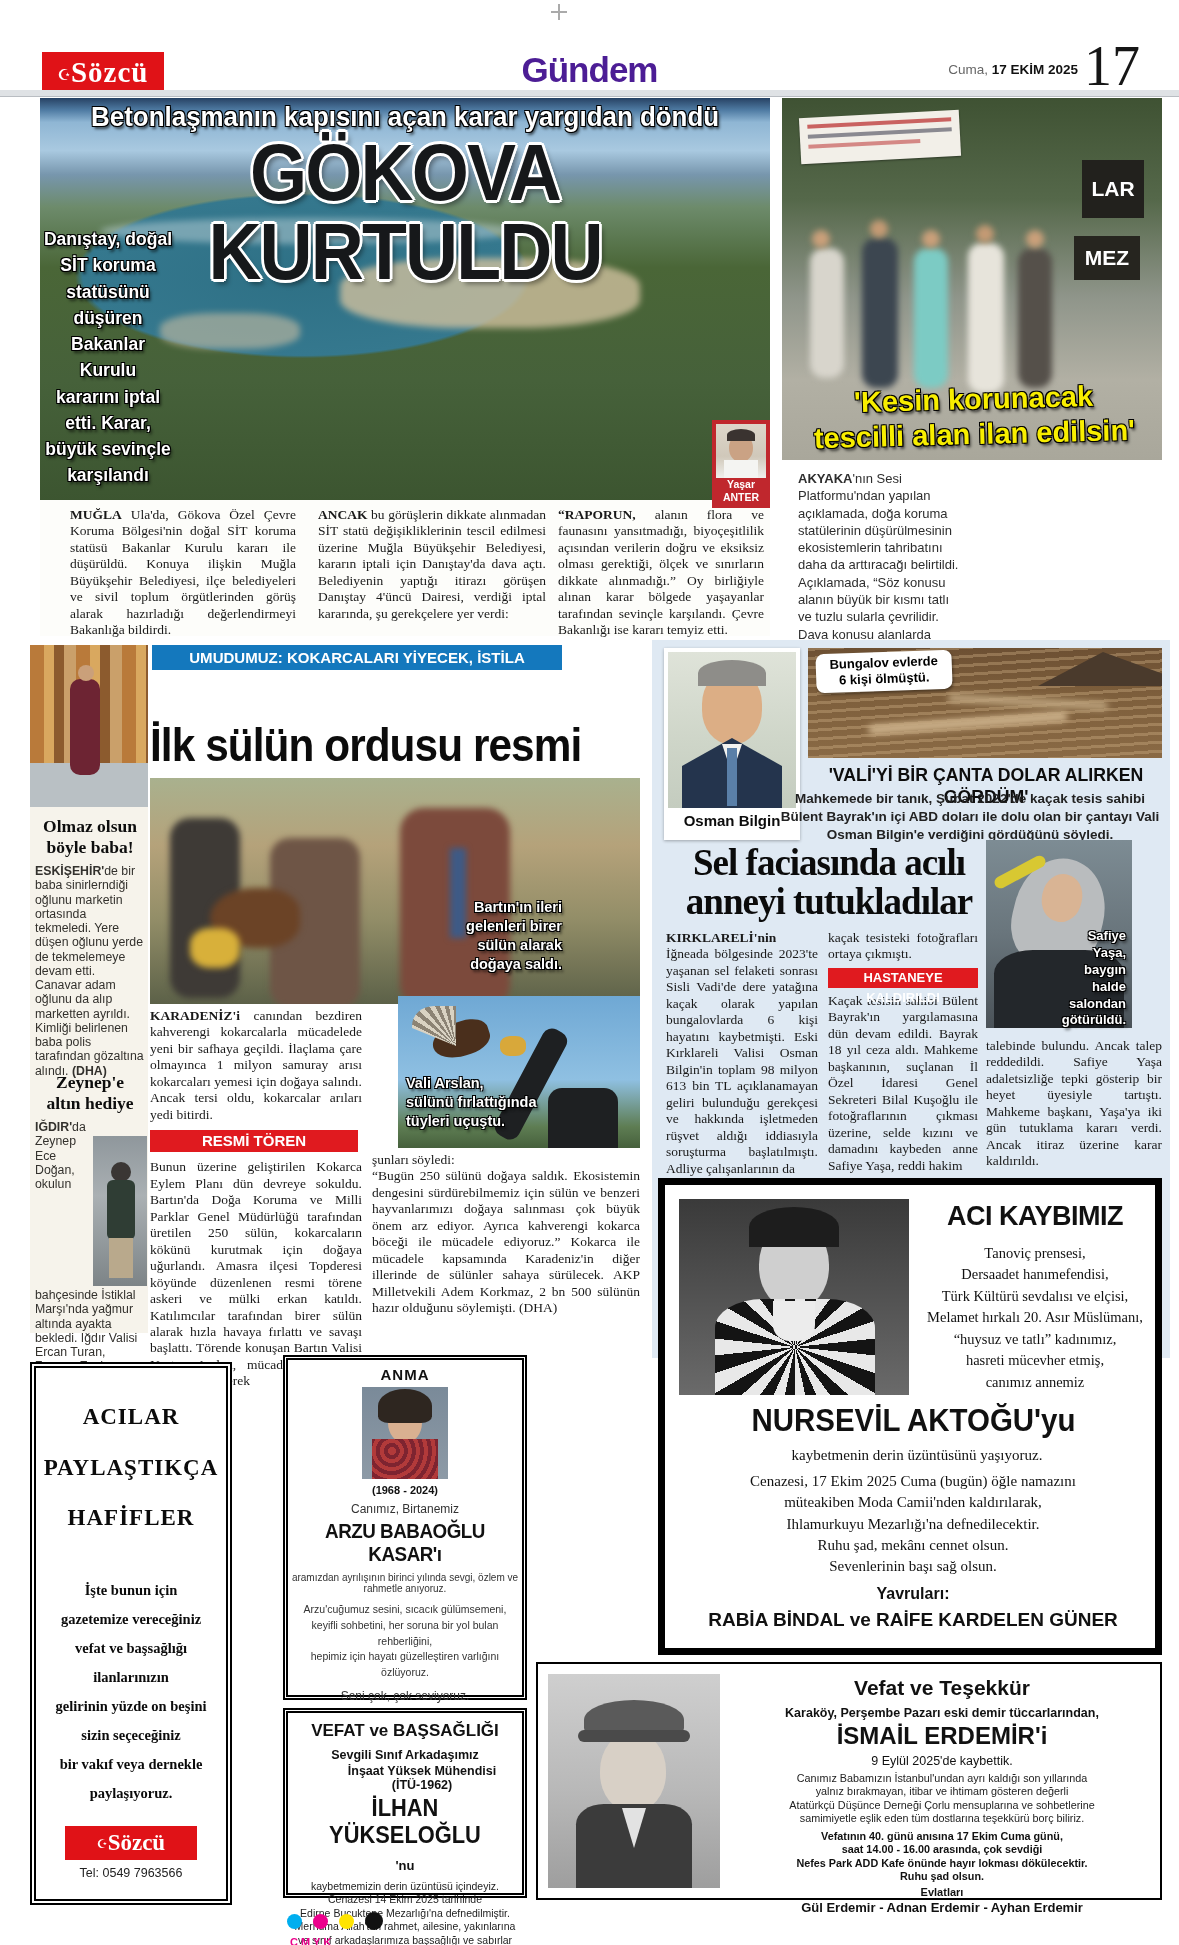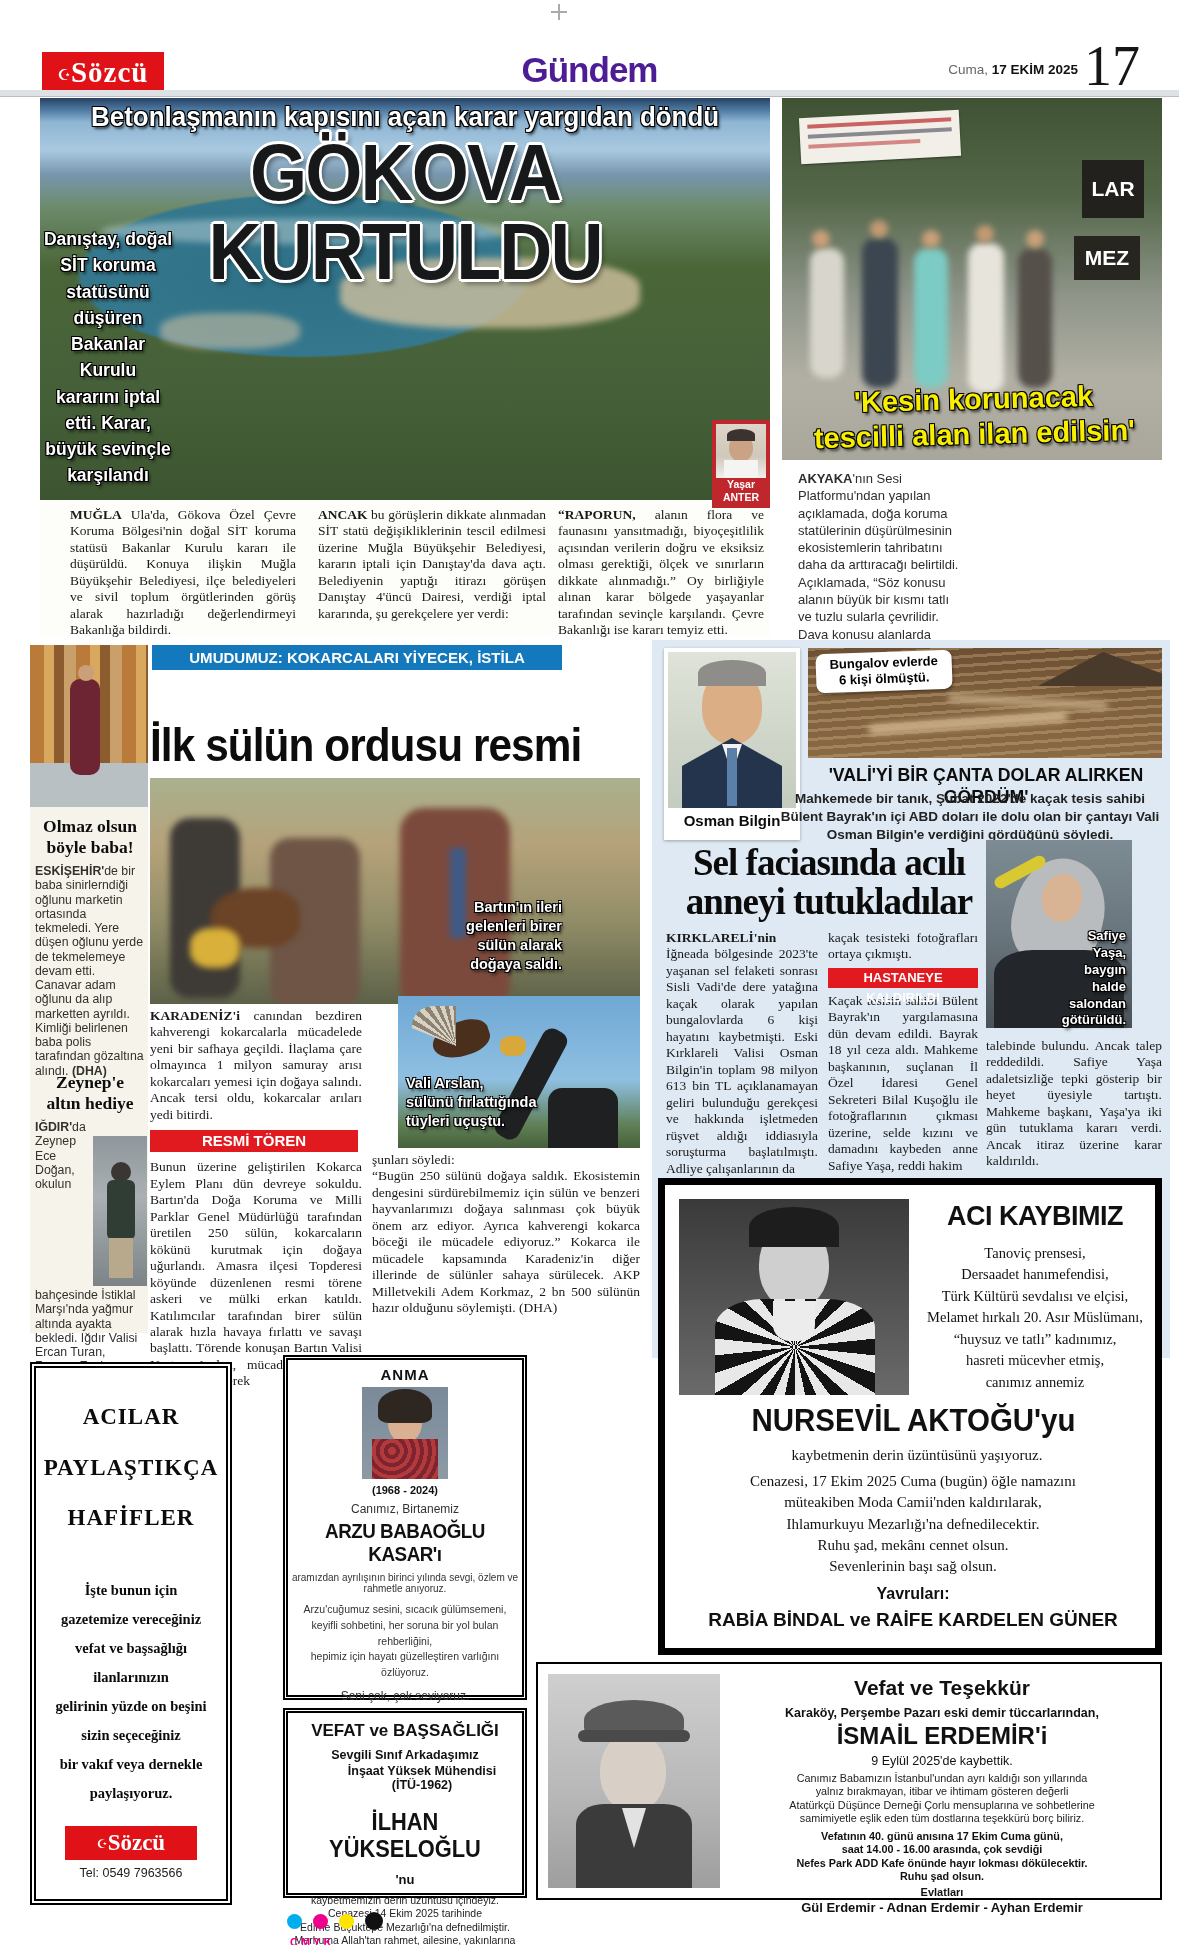--- a/index.html
+++ b/index.html
@@ -279,21 +279,21 @@
     <div class="ctr" style="margin-top:8px;font-size:12px;color:#333;">Seni çok, çok seviyoruz.</div>
     <div class="ctr pre b" style="margin-top:10px;font-size:15px;line-height:1.55;">Dilek - Aydoğan BABAOĞLU
 Ülkü - Tansel - Emre KASAR
 İdil - Sinan - Kayhan SIRMACI</div>
   </div>
 
   <div class="t dbox" style="left:283px;top:1708px;width:244px;height:190px;box-sizing:border-box;">
     <div class="ctr" style="margin-top:8px;font-size:17px;font-weight:800;">VEFAT ve BAŞSAĞLIĞI</div>
     <div class="ctr b" style="margin-top:7px;font-size:12.5px;">Sevgili Sınıf Arkadaşımız</div>
     <div class="ctr b" style="margin-top:2px;font-size:12.5px;padding-left:34px;">İnşaat Yüksek Mühendisi (İTÜ-1962)</div>
-    <div class="ctr" style="margin-top:17px;font-size:23px;font-weight:800;">
+    <div class="ctr" style="margin-top:3px;font-size:23px;font-weight:800;">
       <span style="display:inline-block;transform:scaleX(.95);">İLHAN YÜKSELOĞLU</span><span style="font-size:13px;font-weight:700;">'nu</span>
     </div>
     <div class="ctr pre" style="margin-top:4px;font-size:10.5px;line-height:1.28;color:#222;">kaybetmemizin derin üzüntüsü içindeyiz.
 Cenazesi 14 Ekim 2025 tarihinde
 Edirne Buçuktepe Mezarlığı'na defnedilmiştir.
 Merhuma Allah'tan rahmet, ailesine, yakınlarına
 ve sınıf arkadaşlarımıza başsağlığı ve sabırlar dileriz.</div>
 
   </div>
 

